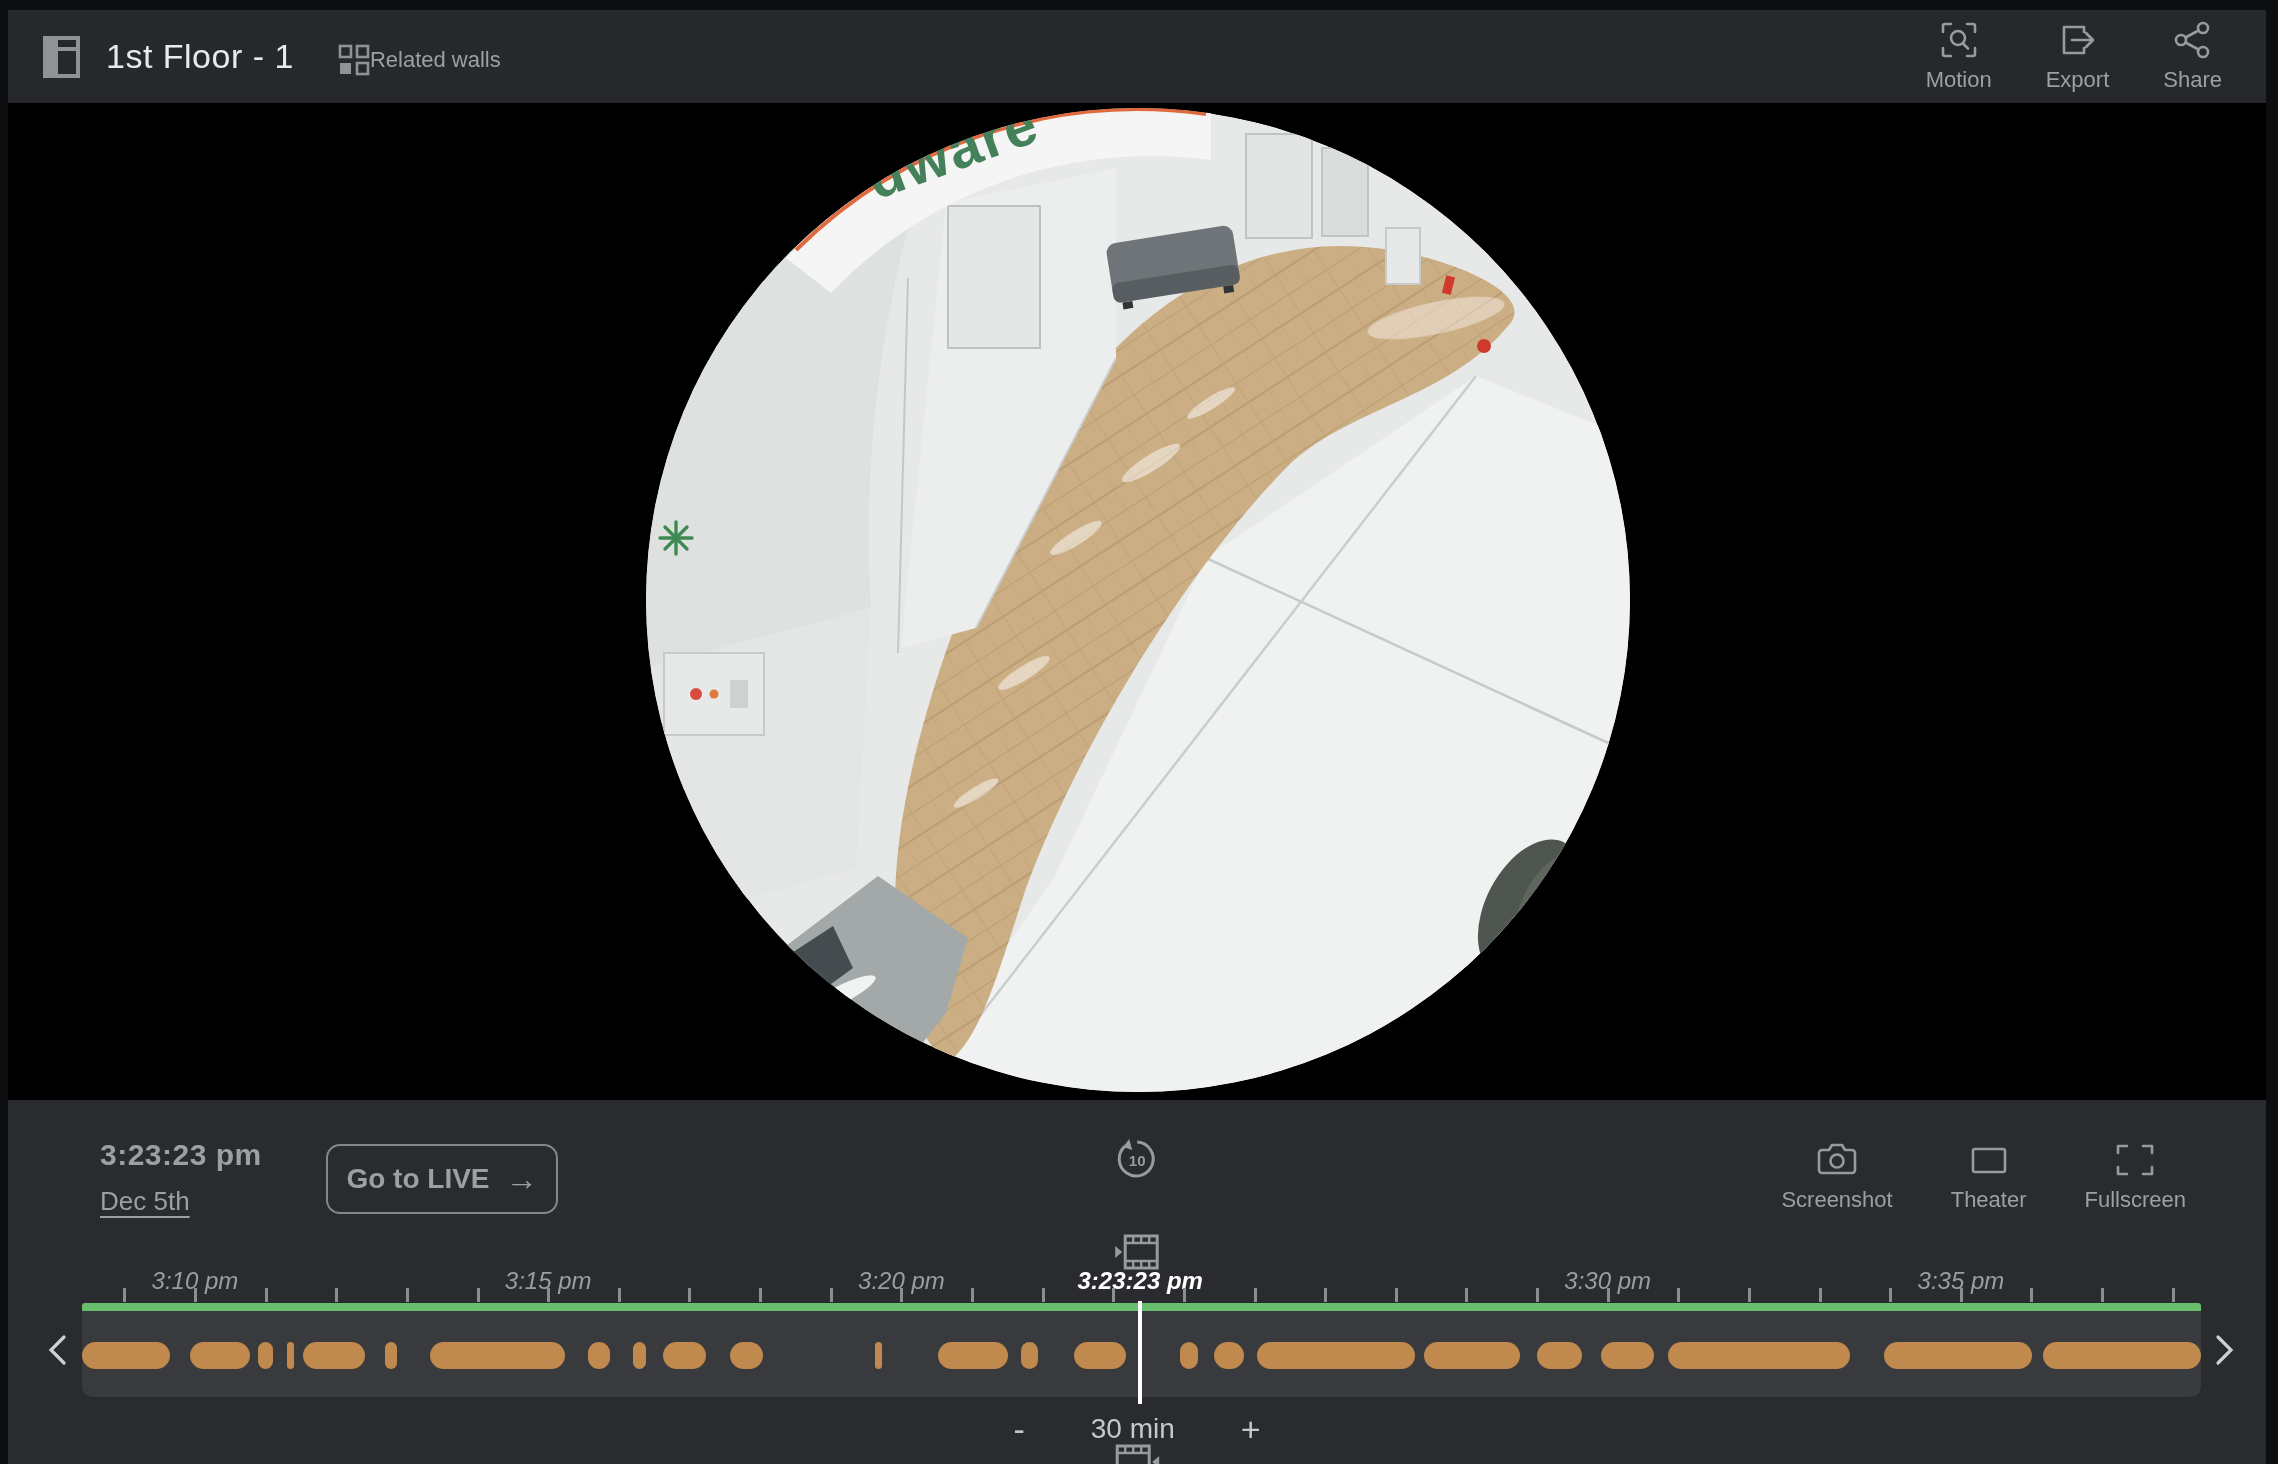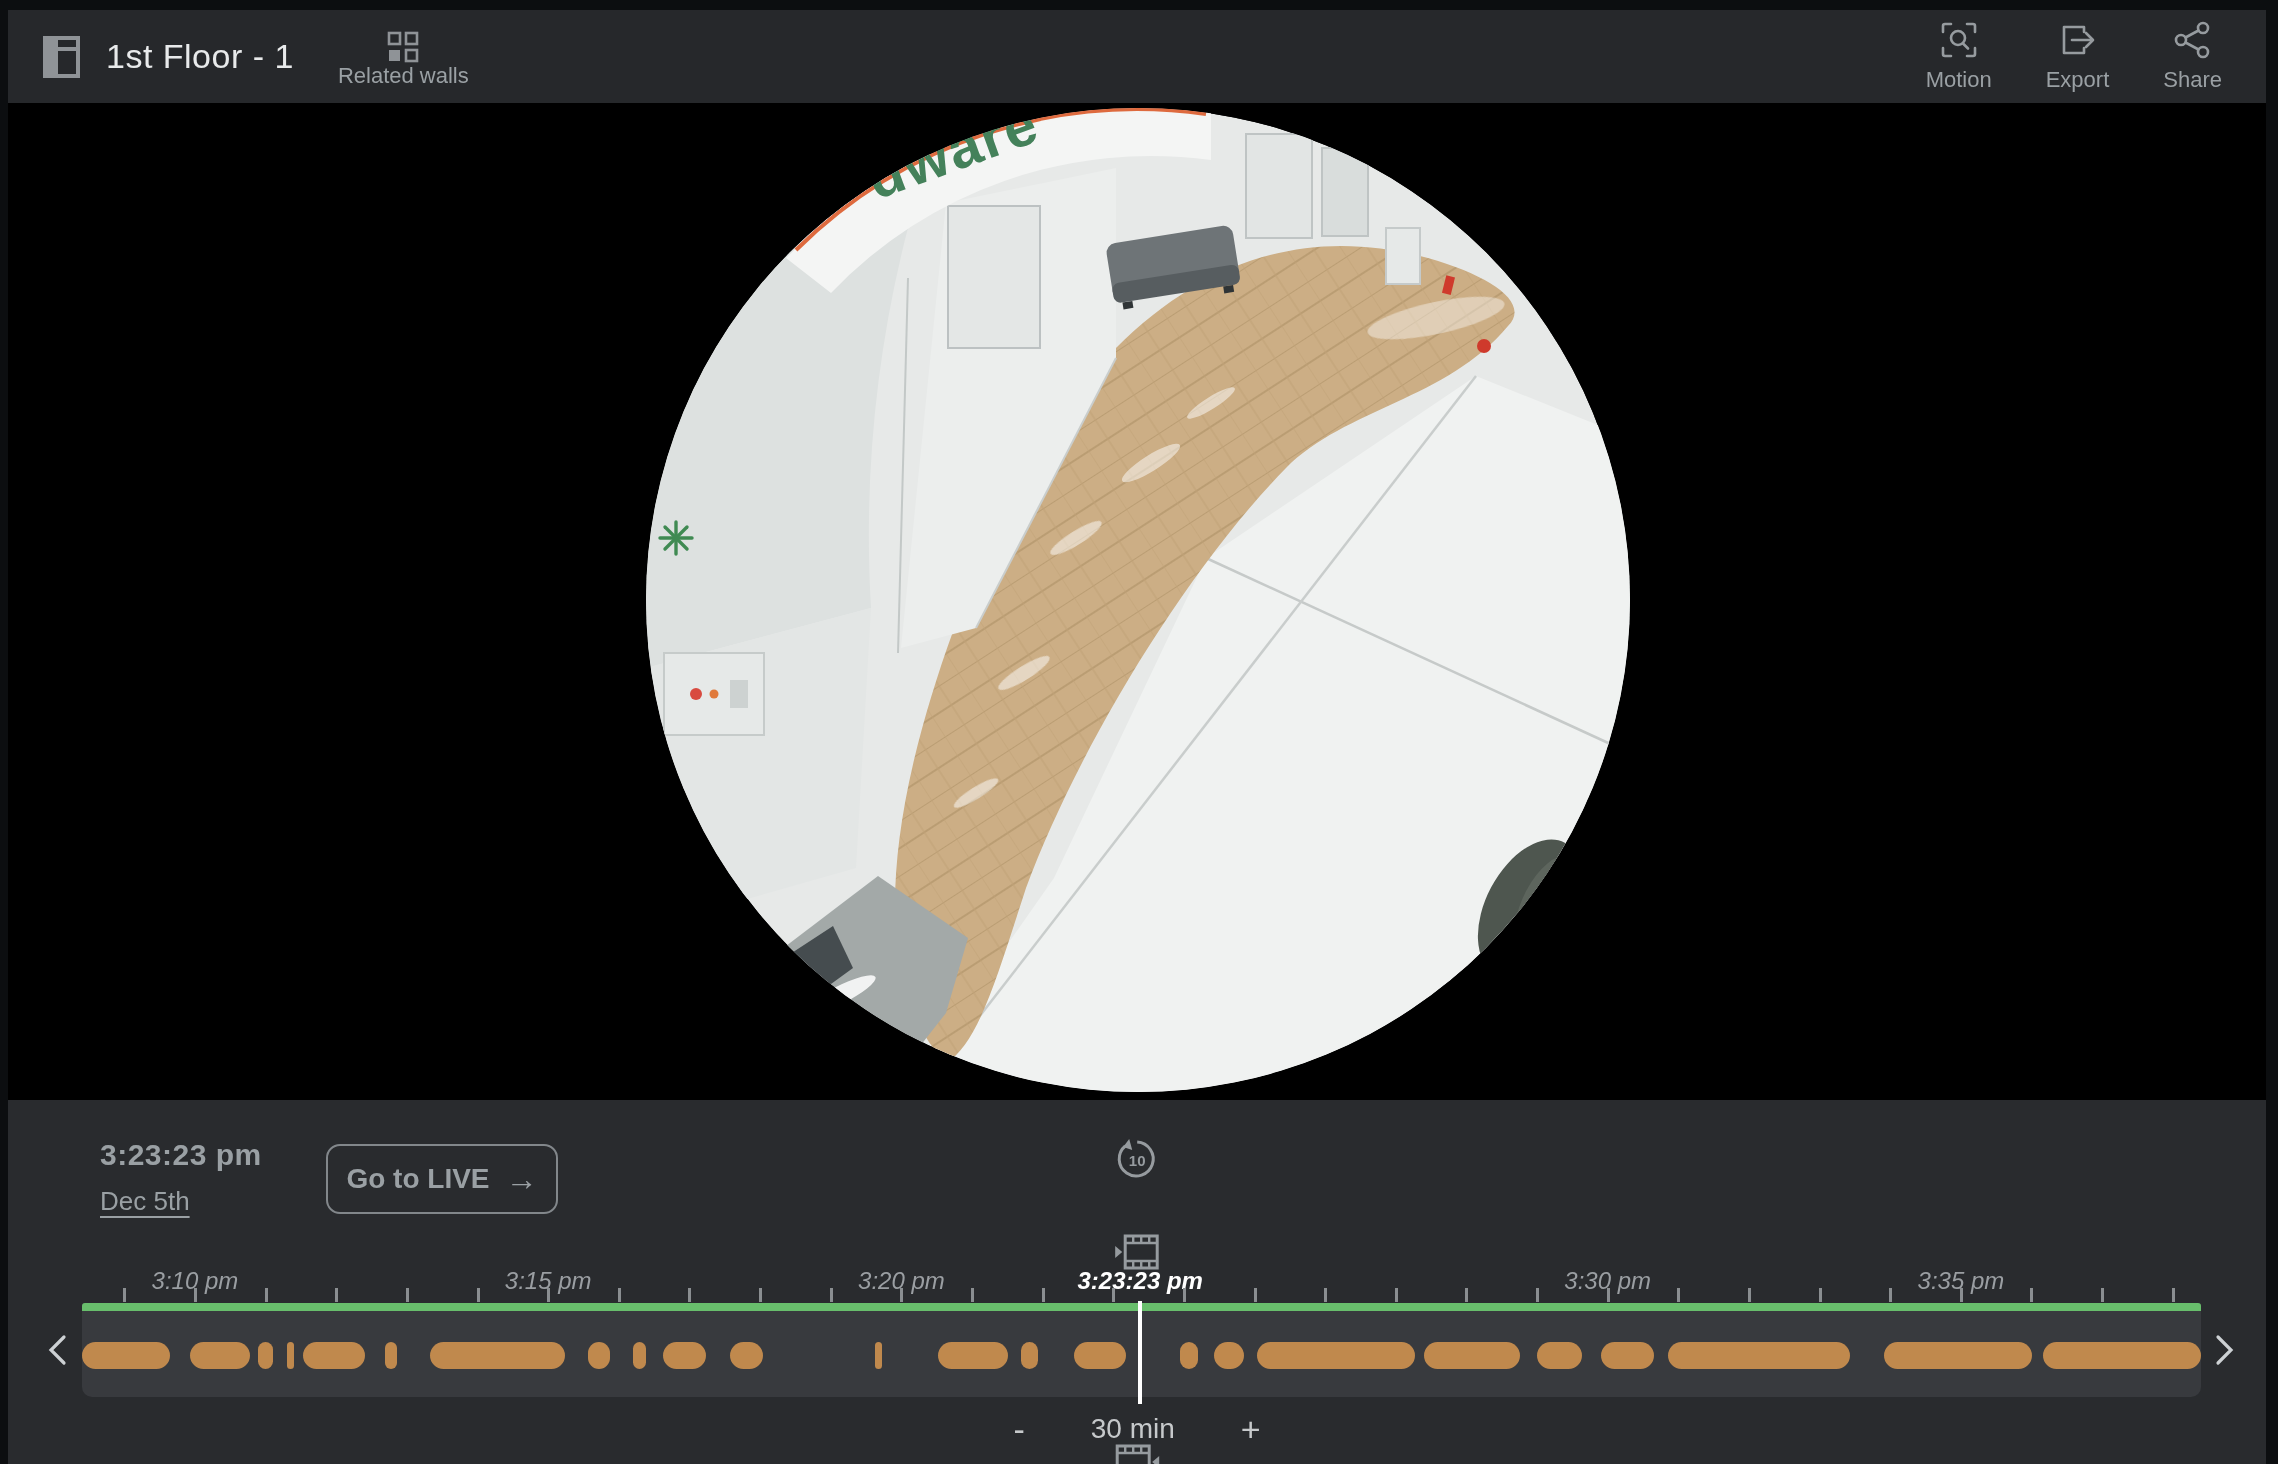--- a/index.html
+++ b/index.html
@@ -7,21 +7,21 @@
     width:2278px;height:1464px;overflow:hidden;background:#0c0e10;
     font-family:"Liberation Sans", sans-serif;
     -webkit-user-select:none;user-select:none;
   }
   .app{position:absolute;left:8px;top:10px;right:12px;bottom:0;display:flex;flex-direction:column;}
 
   
   .topbar{height:93px;background:#26282b;display:flex;align-items:center;position:relative;flex:none;}
   .win-icon{margin-left:35px;width:37px;height:42px;cursor:pointer;}
   .title{margin-left:26px;font-size:34px;color:#e8eaeb;letter-spacing:.5px;white-space:nowrap;}
-  .related{margin-left:44px;display:flex;flex-direction:column;align-items:center;gap:0;cursor:pointer;padding-top:6px;}
+  .related{margin-left:44px;display:flex;flex-direction:row;align-items:center;gap:0;cursor:pointer;padding-top:6px;}
   .related svg{display:block;}
   .bar-label{font-size:22px;color:#9aa0a4;white-space:nowrap;}
   .top-actions{margin-left:auto;margin-right:44px;display:flex;gap:54px;justify-content:flex-end;}
   .action-item{display:flex;flex-direction:column;align-items:center;gap:7px;cursor:pointer;}
   .icon-gray{stroke:#969b9f;fill:none;stroke-width:2.6;stroke-linecap:round;stroke-linejoin:round;}
 
   
   .stage{height:997px;background:#000;position:relative;flex:none;overflow:hidden;}
   .fisheye{position:absolute;left:638px;top:5px;}
 
@@ -263,20 +263,41 @@
       </div>
 
       <div class="speed">
         <span class="speed-val">1x</span>
         <svg width="26" height="16" viewBox="0 0 26 16">
           <path d="M2 2 L13 13 L24 2" fill="none" stroke="#ccd0d2" stroke-width="3" stroke-linecap="round"></path>
         </svg>
       </div>
     </div>
 
+    <div class="right-actions">
+      <div class="action-item">
+        <svg width="42" height="40" viewBox="0 0 42 40">
+          <path class="icon-gray" d="M6 10 H13 L16 5 H26 L29 10 H36 a3 3 0 0 1 3 3 V30 a3 3 0 0 1-3 3 H6 a3 3 0 0 1-3-3 V13 a3 3 0 0 1 3-3 Z"></path>
+          <circle class="icon-gray" cx="21" cy="21" r="6.5"></circle>
+        </svg>
+        <span class="bar-label">Screenshot</span>
+      </div>
+      <div class="action-item">
+        <svg width="42" height="40" viewBox="0 0 42 40">
+          <rect class="icon-gray" x="5" y="9" width="32" height="23" rx="2"></rect>
+        </svg>
+        <span class="bar-label">Theater</span>
+      </div>
+      <div class="action-item">
+        <svg width="42" height="40" viewBox="0 0 42 40">
+          <path class="icon-gray" d="M4 13 V6 H13 M29 6 H38 V13 M38 27 V34 H29 M13 34 H4 V27"></path>
+        </svg>
+        <span class="bar-label">Fullscreen</span>
+      </div>
+    </div>
 
     <div class="tl">
       <svg class="tl-nav prev" width="22" height="32" viewBox="0 0 22 32">
         <path d="M18 3 L5 16 L18 29" fill="none" stroke="#cdd1d4" stroke-width="3.2" stroke-linecap="round"></path>
       </svg>
       <div class="tl-scale">
         <div id="tl-labels">
             <span class="tlabel" style="left: 5.33%;">3:10 pm</span>
             <span class="tlabel" style="left: 22%;">3:15 pm</span>
             <span class="tlabel" style="left: 38.67%;">3:20 pm</span>

